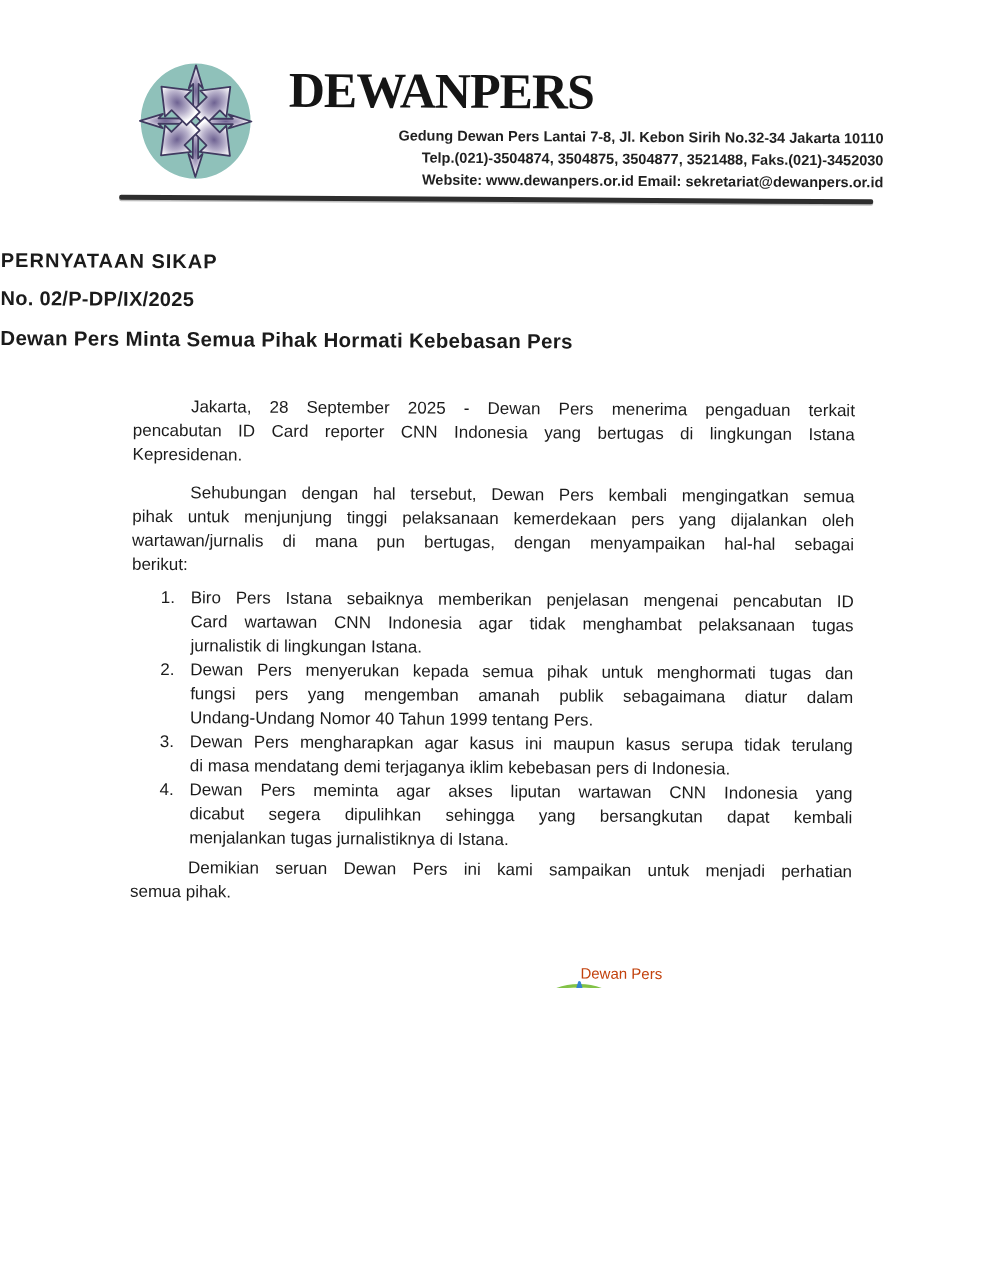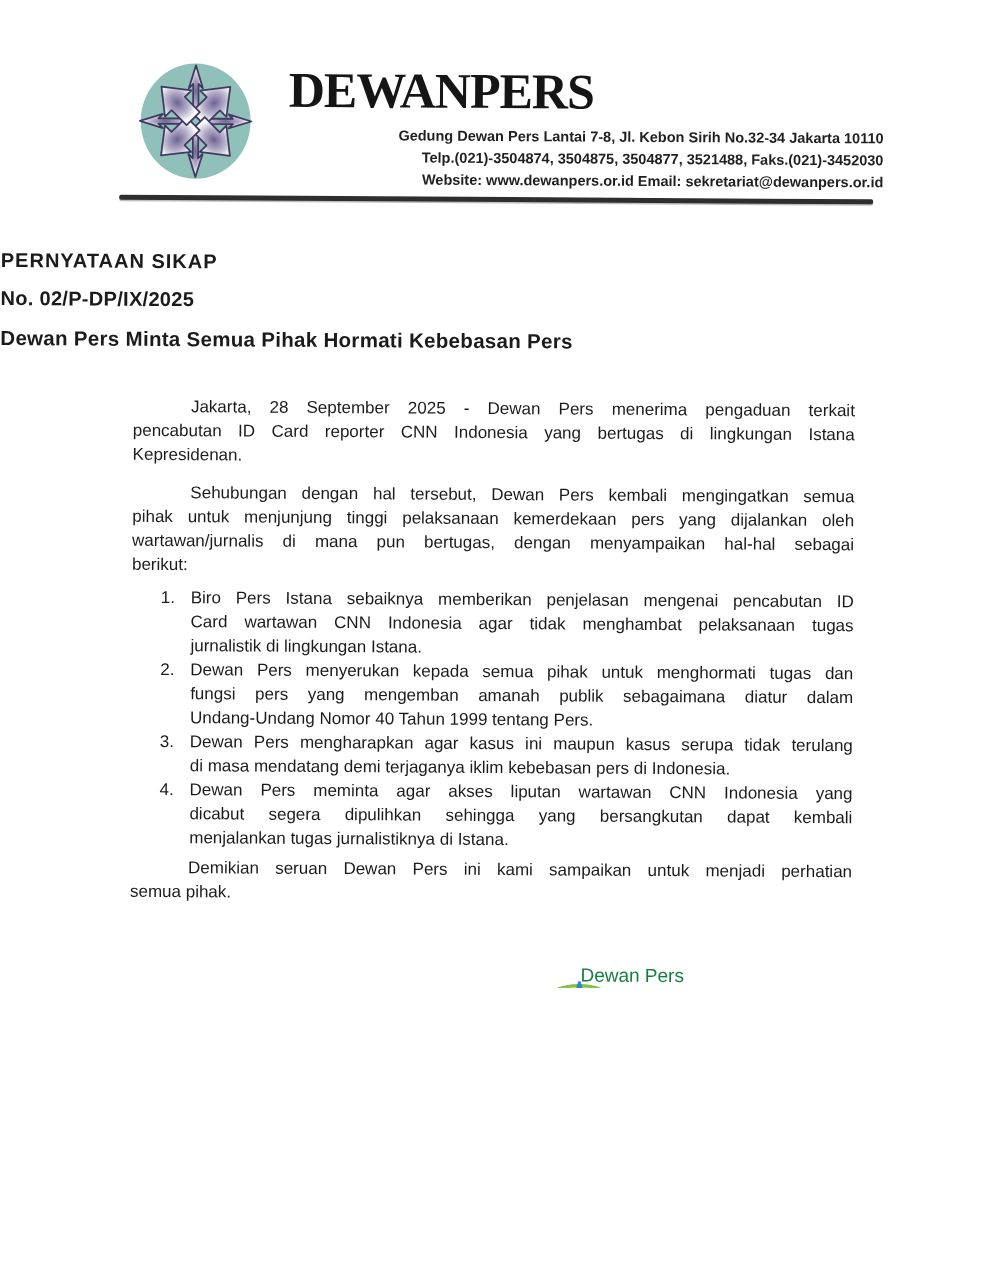--- a/index.html
+++ b/index.html
@@ -39,21 +39,21 @@
   .line.last{text-align-last:left;}
   .para-indent .line:first-child{text-indent:58px;}
   .p1{margin-bottom:14px;}
   .p2{margin-bottom:9px;}
   .list{margin-bottom:6px;}
   .li{position:relative;padding-left:59px;}
   .li .num{position:absolute;left:29px;top:0;line-height:24px;}
   .closing{}
 
   
-  .sig-org{position:absolute;left:584px;top:964px;font-size:19px;color:#15803d;}
+  .sig-org{position:absolute;left:584px;top:964px;font-size:15px;color:#c2410c;}
   .stamp-svg{position:absolute;left:506px;top:980px;width:165px;height:170px;}
   .sig-ink-svg{position:absolute;left:582px;top:988px;width:118px;height:108px;}
   .sig-name{
     position:absolute;left:581px;top:1068px;font-size:18px;color:#161616;
     border-bottom:2.3px solid #222;padding:0 5px 3px 1px;white-space:nowrap;z-index:3;
   }
   .sig-role{position:absolute;left:585px;top:1094px;font-size:22px;color:#1a1a1a;z-index:3;}
   .stamp-word{
     position:absolute;left:511px;top:1086px;z-index:1;
     font-family:"Liberation Serif",serif;font-weight:700;font-size:21px;letter-spacing:.5px;

